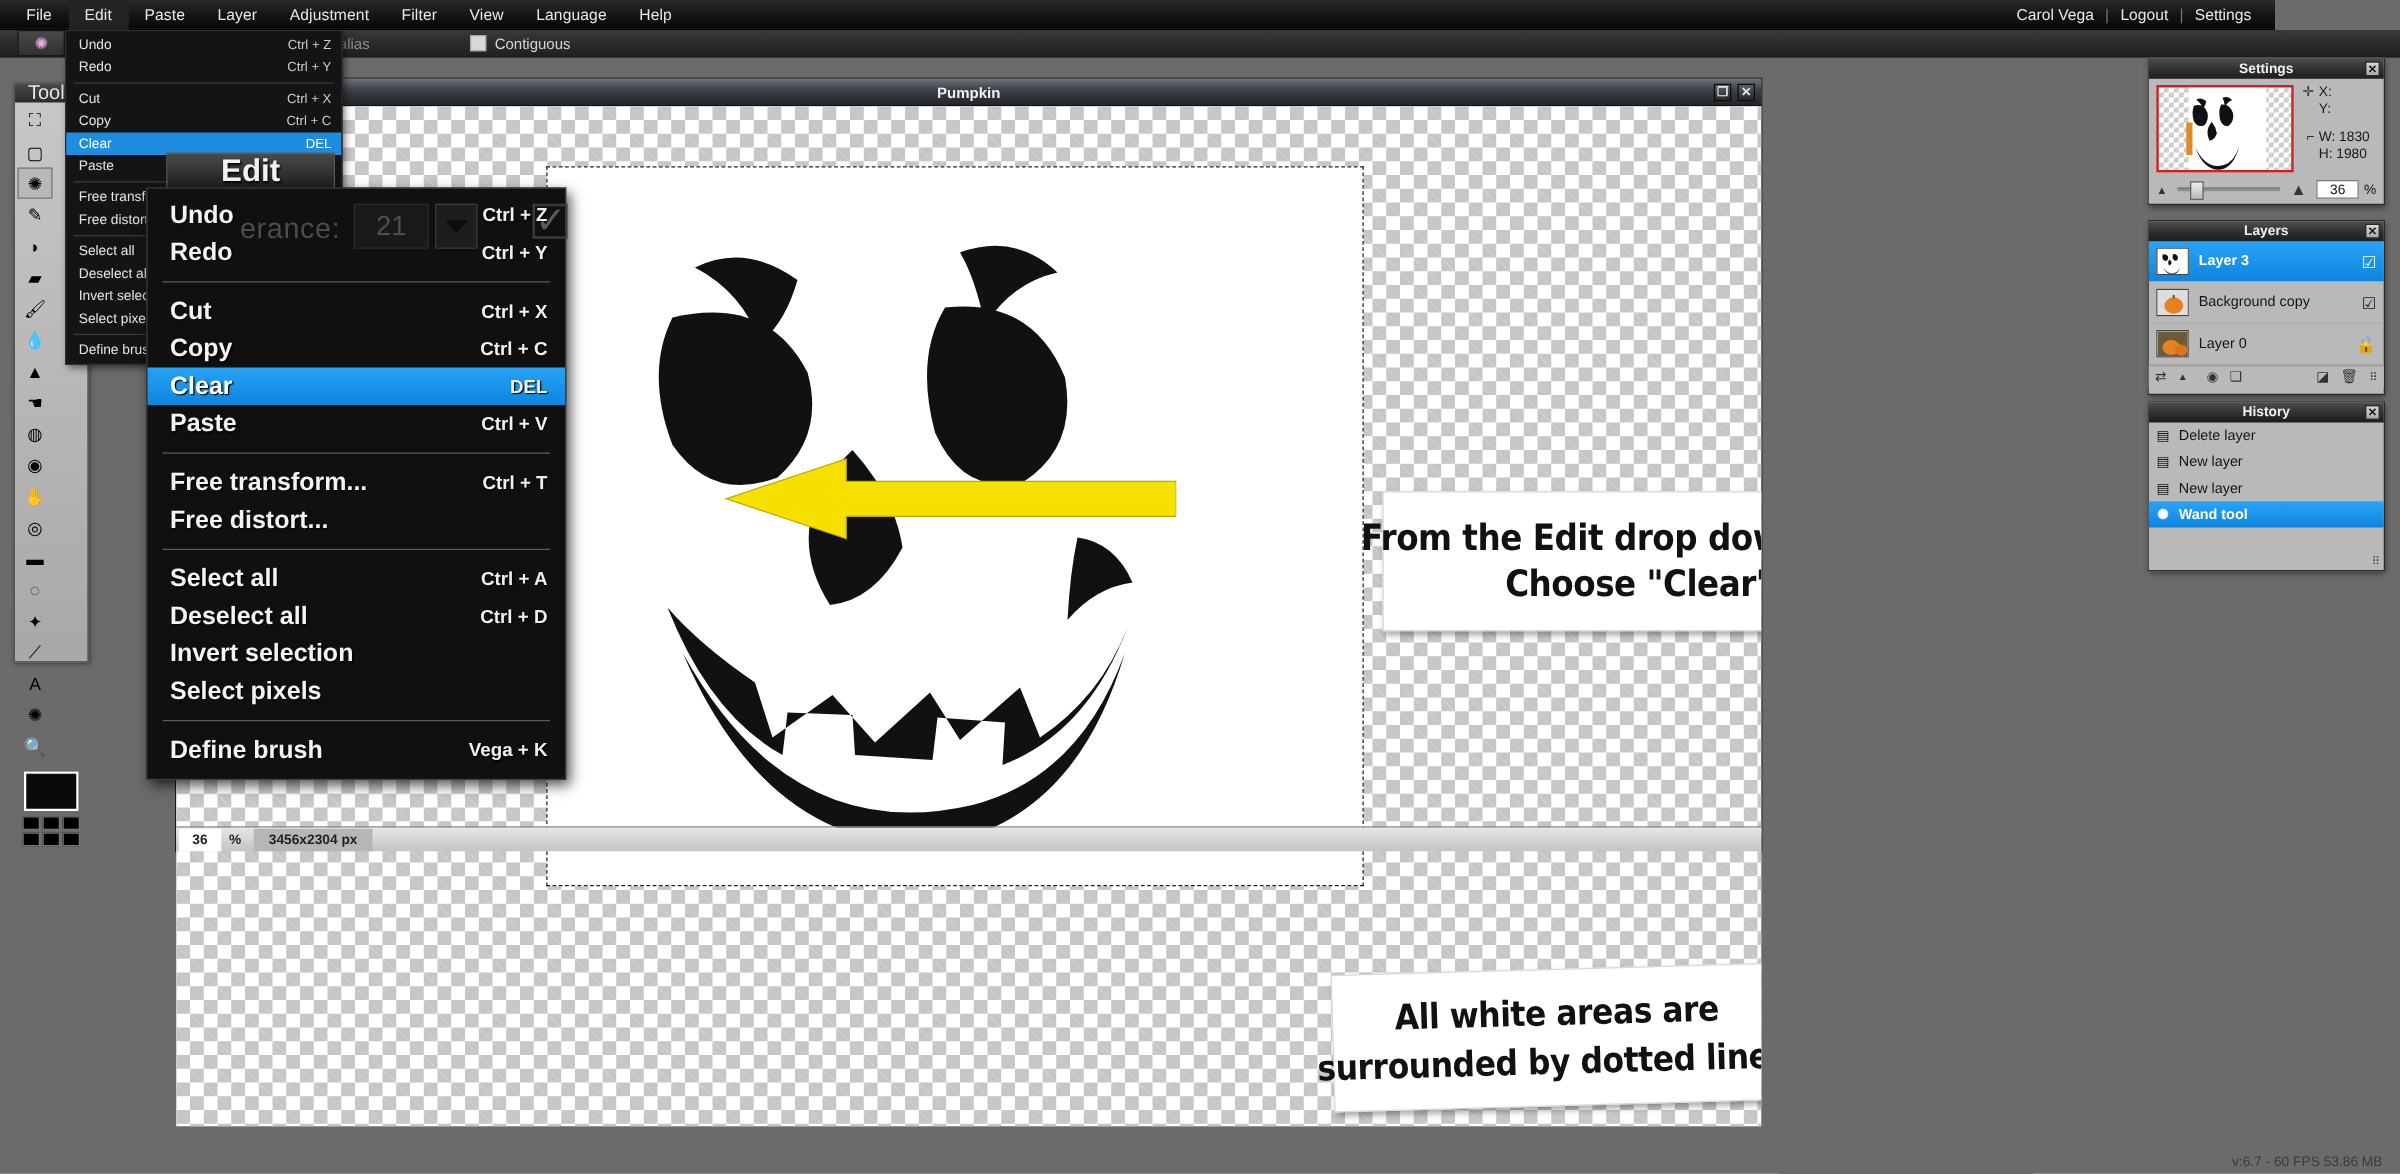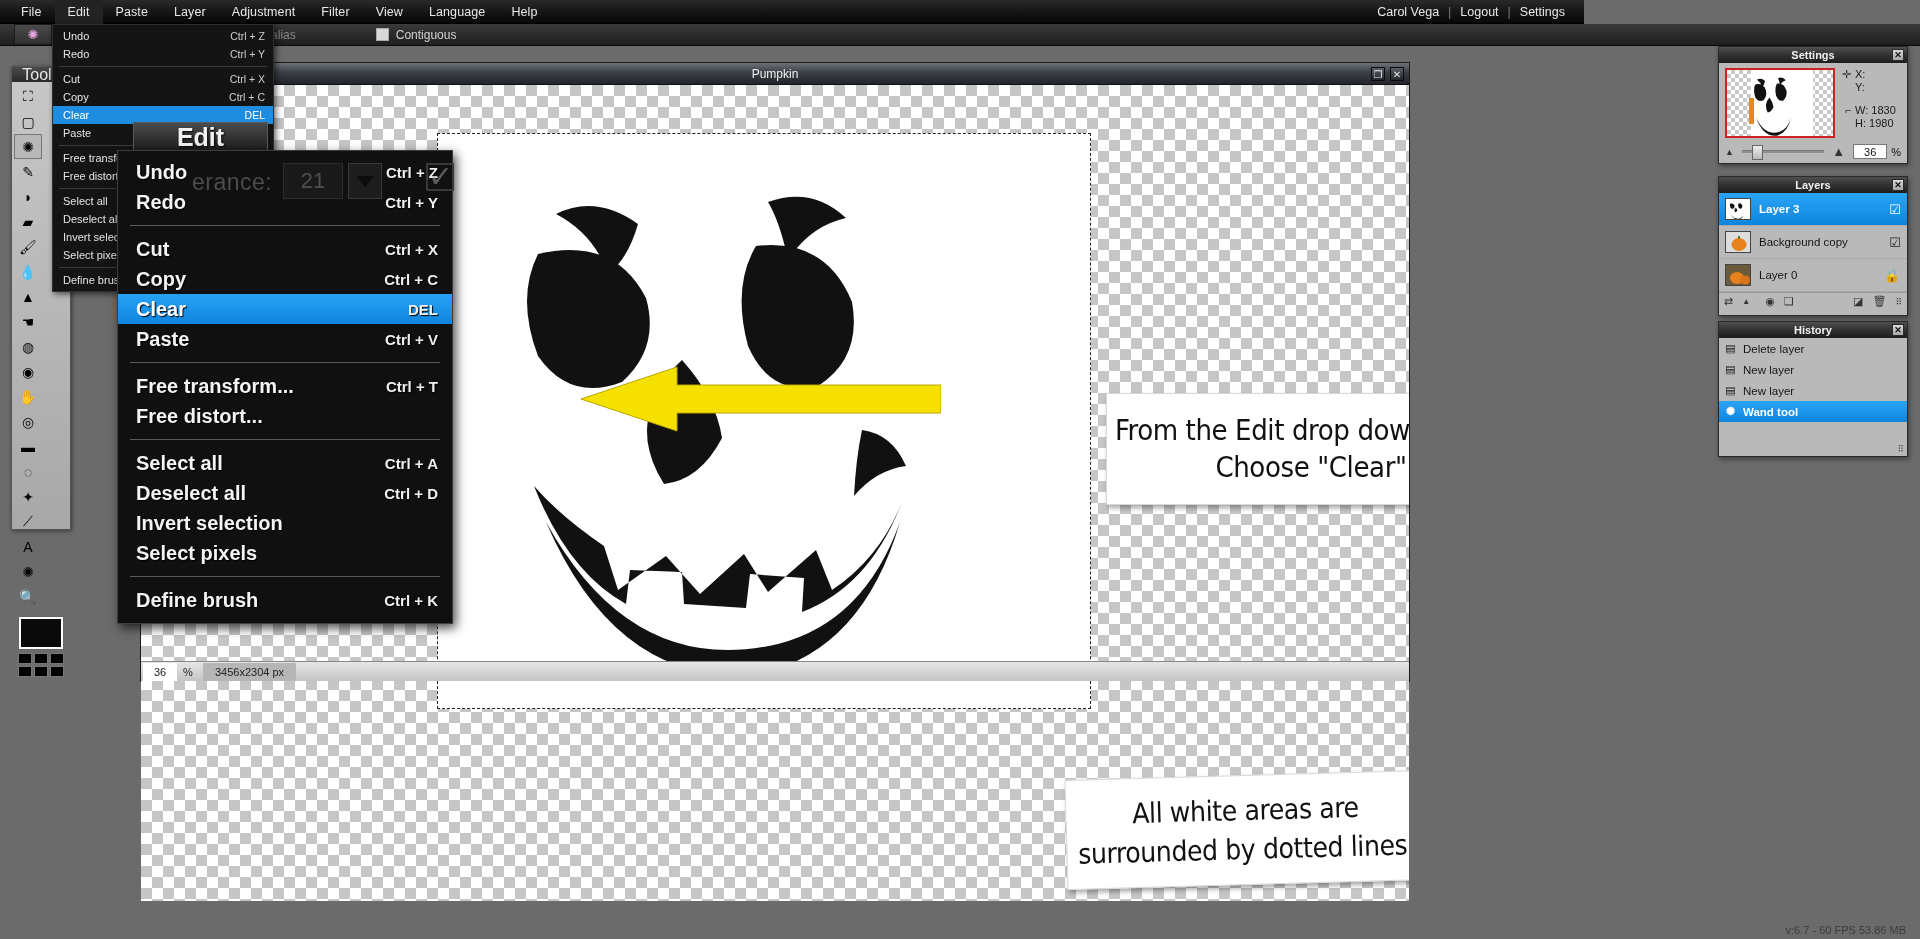--- a/index.html
+++ b/index.html
@@ -6,21 +6,21 @@
   html,body { width:1920px; height:939px; overflow:hidden; }
   body {
     font-family: "Liberation Sans", sans-serif;
     background:#6b6b6b;
     position:relative;
     -webkit-font-smoothing:none;
   }
 
   
   #menubar {
-    position:absolute; left:0; top:0; width:1584px; height:24px;
+    position:absolute; left:0; top:0; width:1820px; height:24px;
     background:linear-gradient(180deg,#2a2a2a 0%,#141414 55%,#080808 100%);
     border-bottom:1px solid #000;
     z-index:60;
   }
   #menubar .mitems { display:flex; align-items:center; height:24px; padding-left:8px; }
   #menubar .mitem {
     color:#e8e8e8; font-size:12.5px; padding:0 13px; line-height:24px;
     letter-spacing:.1px; white-space:nowrap; cursor:default;
   }
   #menubar .mitem.active { background:#232323; }
@@ -75,21 +75,21 @@
     font-size:14px;
   }
   #tools .tcell.sel { background:#b8b8b8; border:1px solid #777; }
   #swatch { margin:6px auto 0; width:44px; height:32px; background:#0a0a0a; border:2px solid #fff; outline:1px solid #666; }
   #palette { margin:4px auto 0; width:46px; display:flex; flex-wrap:wrap; gap:2px; }
   #palette i { width:14px; height:11px; background:#000; border:1px solid #777; display:block; }
 
   
   #imgwin {
     position:absolute; left:140px; top:62px; width:1270px; height:620px;
-    border:1px solid #1a1a1a; background:#9b9b9b; z-index:20;
+    border:1px solid #1a1a1a; background:#9b9b9b; z-index:20;font-weight:bold;
   }
   #imgtitle {
     height:22px; background:linear-gradient(180deg,#6e7379 0%,#3a3f46 45%,#22262b 100%);
     color:#f0f0f0; font-size:12px; text-align:center; line-height:22px; position:relative;
     border-bottom:1px solid #111;
   }
   .winbtn {
     position:absolute; top:4px; width:14px; height:14px;
     background:linear-gradient(180deg,#5a5f66,#23272c); border:1px solid #0c0c0c;
     color:#e6e6e6; font-size:10px; text-align:center; line-height:13px;
@@ -532,21 +532,21 @@
         <span>Invert selection</span>
         <span class="bsc"></span>
       </div>
       <div class="brow">
         <span>Select pixels</span>
         <span class="bsc"></span>
       </div>
       <div class="bsep"></div>
       <div class="brow">
         <span>Define brush</span>
-        <span class="bsc">Ctrl + K</span>
+        <span class="bsc">Vega + K</span>
       </div>
     </div>
 </div>
 
 <div id="bottomver">v:6.7 - 60 FPS 53.86 MB</div>
 
 <div class="panel" id="navpanel">
     <div class="panelhead"><span>Settings</span><span class="x">✕</span></div>
     <div id="navbody">
       <div id="navthumb">

